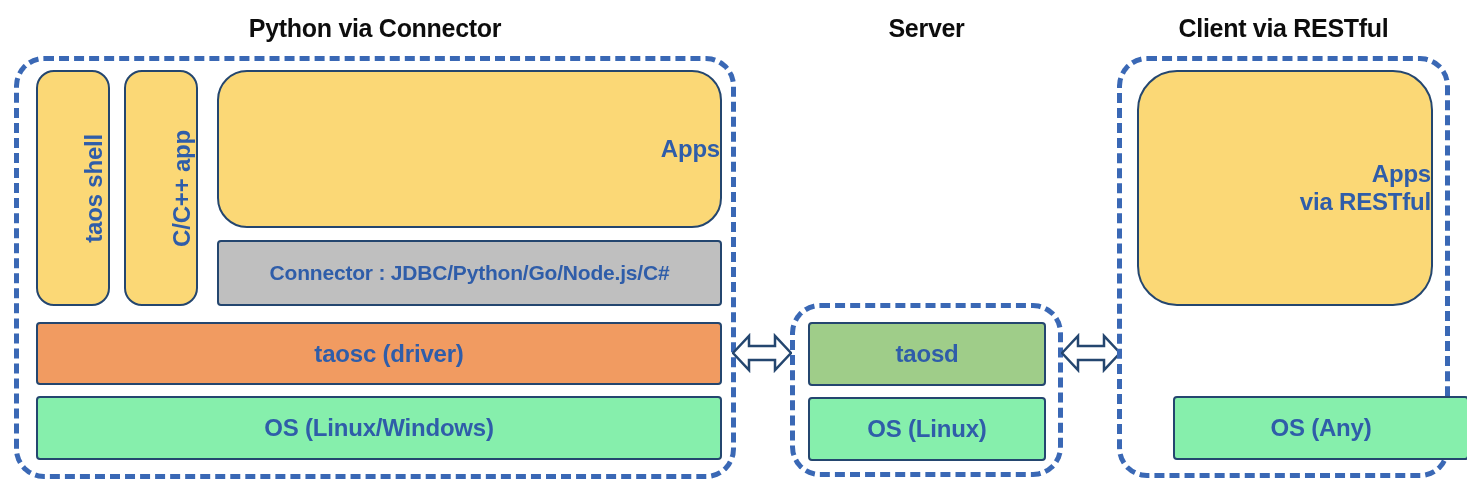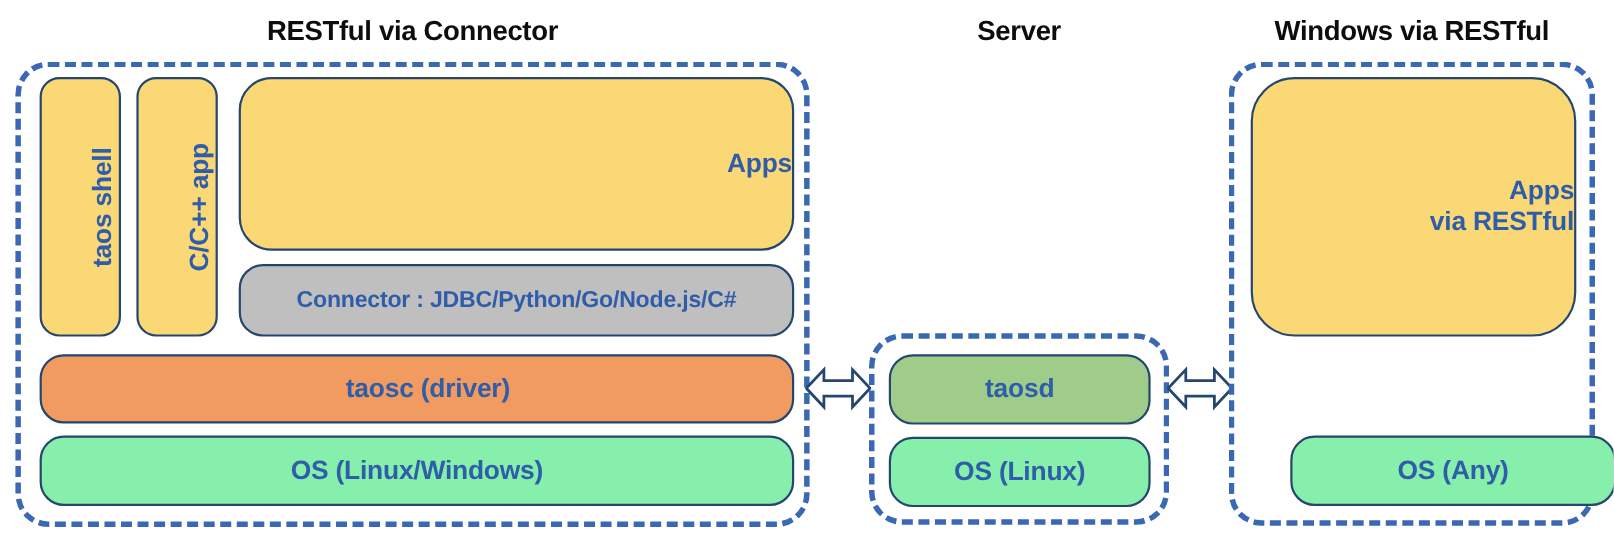--- a/index.html
+++ b/index.html
@@ -32,21 +32,21 @@
     border:2.5px solid #24466f;
     display:flex;
     align-items:center;
     justify-content:center;
     flex-direction:column;
     font-weight:bold;
     color:#2f5da9;
     font-size:24px;
     text-align:center;
     letter-spacing:-0.2px;
-    border-radius:22px;
+    border-radius:4px;
   }
   .fill-yellow{background:#fbd876;align-items:flex-end;}
   .fill-gray{background:#bfbfbf;}
   .fill-orange{background:#f19b61;}
   .fill-blue{background:#86efac;}
   .fill-green{background:#9fcd89;}
   .vertical-box{border-radius:18px;}
   .vertical-box .vtext{
     writing-mode:vertical-rl;
     transform:rotate(180deg);
@@ -59,23 +59,23 @@
     position:absolute;
     width:60px;height:42px;
   }
   .arrow svg{display:block;width:100%;height:100%;}
 </style>
 </head>
 <body>
 
 <div class="canvas">
 
-  <div class="section-title" style="left:14px;width:722px;">RESTful via Connector</div>
+  <div class="section-title" style="left:14px;width:722px;">Python via Connector</div>
   <div class="section-title" style="left:790px;width:273px;">Server</div>
-  <div class="section-title" style="left:1117px;width:333px;">Windows via RESTful</div>
+  <div class="section-title" style="left:1117px;width:333px;">Client via RESTful</div>
 
   <div class="dashed-container" style="left:14px;top:56px;width:722px;height:423px;"></div>
 
   <div class="box fill-yellow vertical-box" style="left:36px;top:70px;width:74px;height:236px;">
     <span class="vtext">taos shell</span>
   </div>
 
   <div class="box fill-yellow vertical-box" style="left:124px;top:70px;width:74px;height:236px;">
     <span class="vtext">C/C++ app</span>
   </div>

